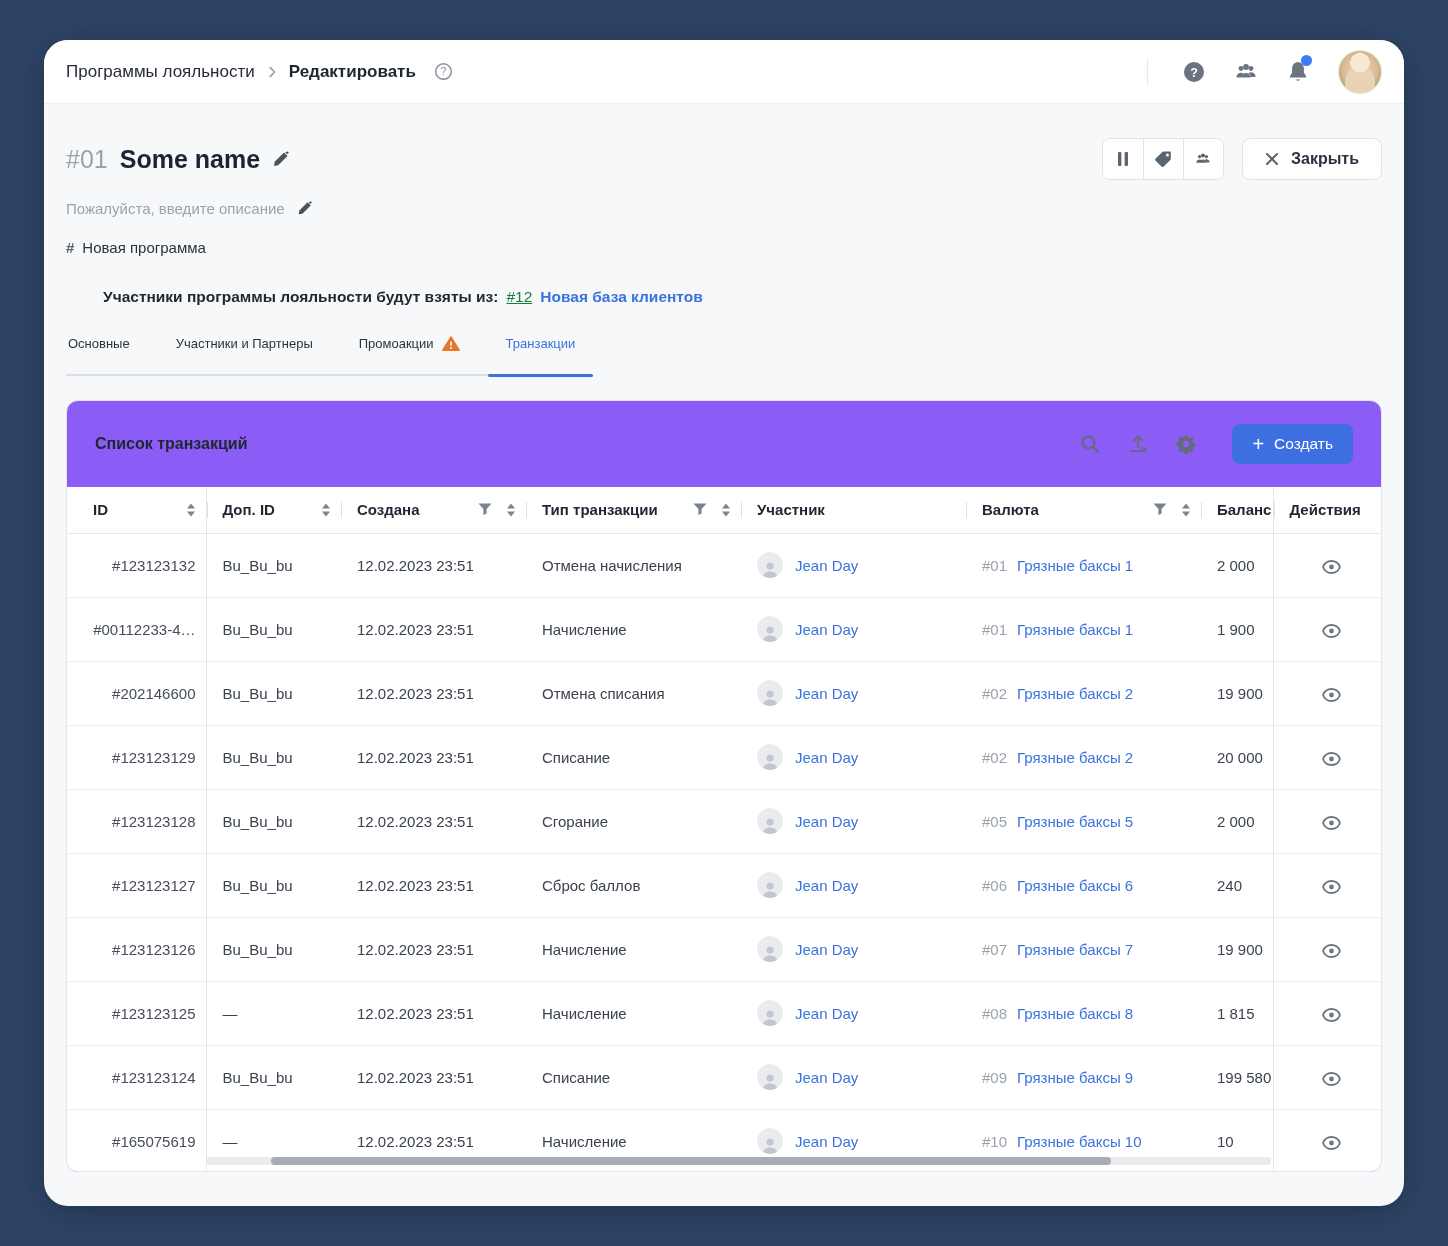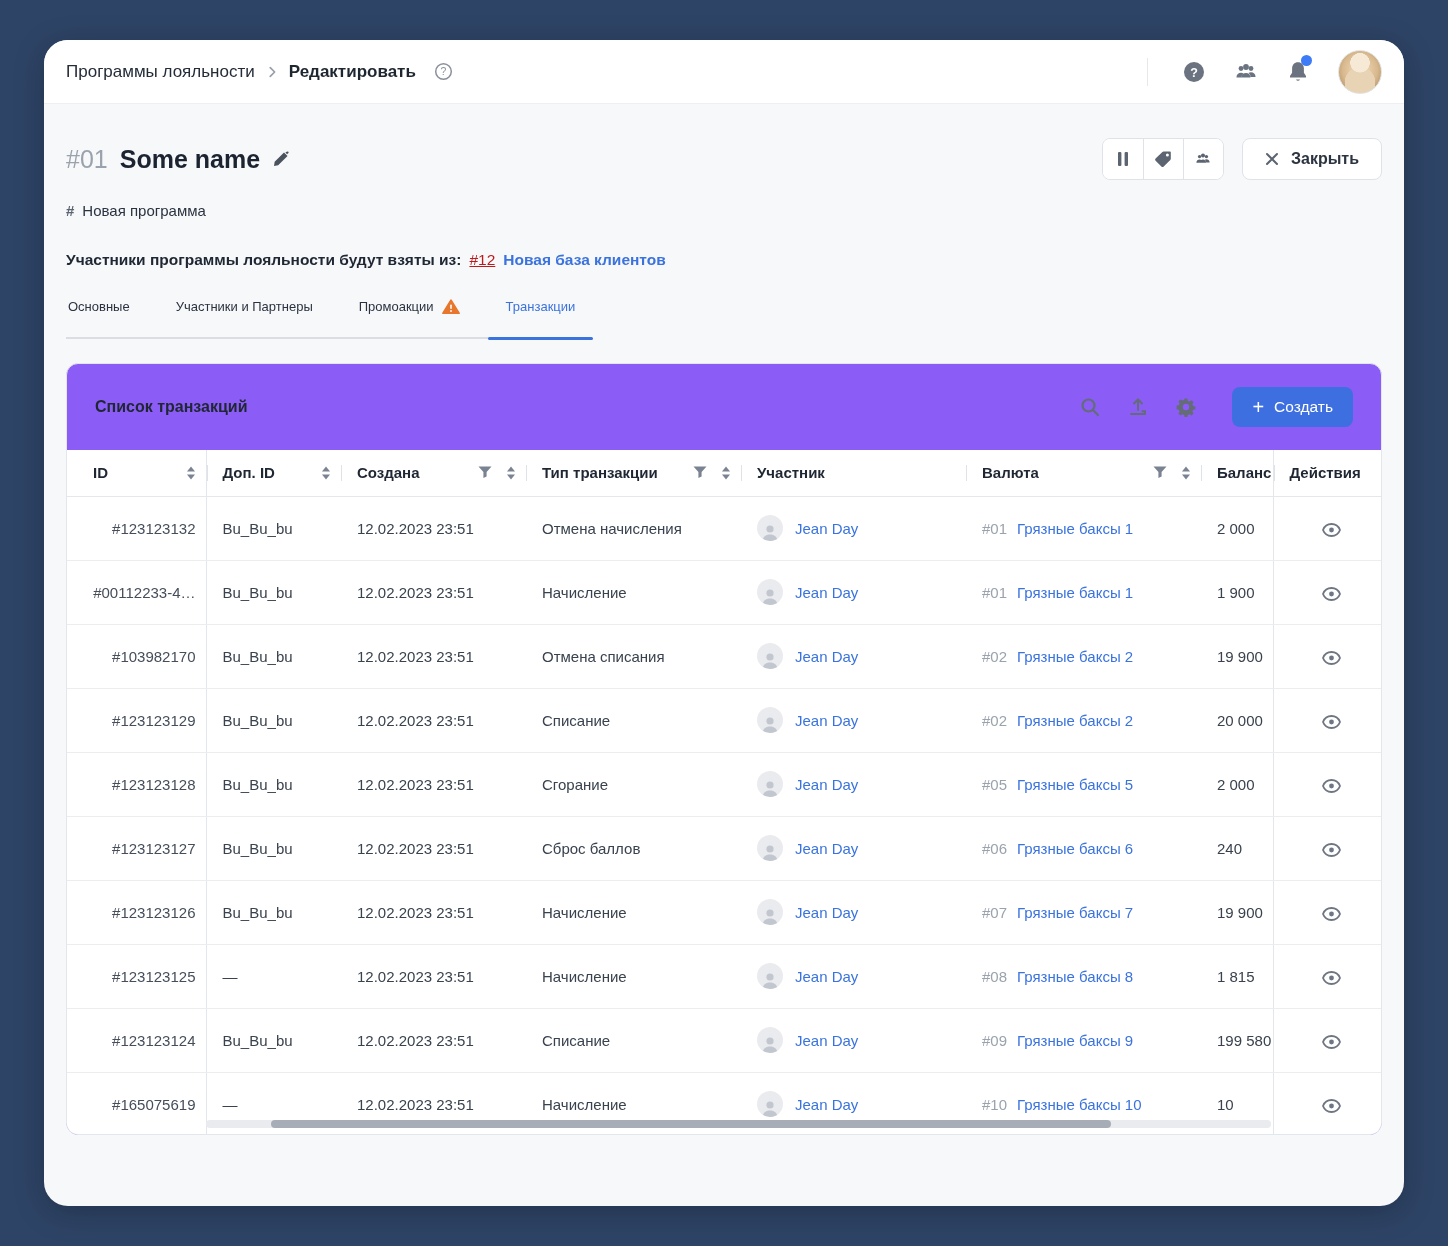--- a/index.html
+++ b/index.html
@@ -57,23 +57,23 @@
     color:#5B6470; cursor:pointer; background:#fff; border:none; }
   .group-btn + .group-btn { border-left:1px solid #DFE2E7; }
   .btn-close { height:42px; padding:0 22px; background:#fff; border:1px solid #DFE2E7; border-radius:8px;
     display:flex; align-items:center; gap:12px; font-size:16px; font-weight:700; color:#2B3440; cursor:pointer; }
   .btn-close .x { color:#5B6470; display:flex; }
   .description-row { margin-top:20px; display:flex; align-items:center; gap:10px;
     font-size:15px; color:#9AA3AD; }
   .description-row .edit-pencil { margin-left:2px; }
   .tag-row { margin-top:22px; display:flex; align-items:center; gap:8px; font-size:15px; color:#2B3340; }
   .hash-icon { color:#5B6470; font-weight:700; font-size:15px; }
-  .note-row { margin-top:32px; font-size:15.5px; display:flex; align-items:center; gap:8px; }
+  .note-row { margin-top:32px; font-size:15.5px; display:flex; align-items:center; gap:8px;margin-left:37px; }
   .note-label { font-weight:700; color:#1F2733; }
-  .note-ref { color:#b91c1c;text-decoration:underline; }
+  .note-ref { color:#15803d;text-decoration:underline; }
   .note-link { color:#3B73DE; font-weight:700; cursor:pointer; }
   
   .tabs { margin-top:30px; display:inline-flex; gap:42px; border-bottom:2px solid #DADDE2; }
   .tab { position:relative; padding:0 2px 22px 2px; font-size:13px; color:#2B3340;
     cursor:pointer; display:flex; align-items:flex-start; gap:8px; white-space:nowrap; }
   .tab.active { color:#3B73DE; font-weight:400; }
   .tab.active::after { content:""; position:absolute; left:-16px; right:-16px; bottom:-2.5px;
     height:3px; background:#3B73DE; border-radius:2px; }
   
   .tx-card { margin-top:24px; background:#8b5cf6; border:1px solid #E3E6EA; border-radius:12px;
@@ -216,20 +216,28 @@
           <span class="x">
             <svg width="14" height="14" viewBox="0 0 14 14">
                 <path d="M2 2l10 10M12 2L2 12" stroke="currentColor" stroke-width="2" stroke-linecap="round"></path>
               </svg>
           </span>
           <span>Закрыть</span>
         </button>
       </div>
     </div>
 
+    <div class="description-row">
+      <span>Пожалуйста, введите описание</span>
+      <span class="edit-pencil">
+        <svg width="15" height="15" viewBox="0 0 16 16" fill="currentColor">
+            <path d="M11.3 1.4l3.3 3.3-8.8 8.8-3.9.6.6-3.9zM13.9 0.8a1.1 1.1 0 0 1 1.6 0l-0.3-0.3a1.1 1.1 0 0 1 0 1.6l-1 1-1.6-1.6z"></path>
+          </svg>
+      </span>
+    </div>
 
     <div class="tag-row">
       <span class="hash-icon">#</span>
       <span>Новая программа</span>
     </div>
 
     <div class="note-row">
       <span class="note-label">Участники программы лояльности будут взяты из:</span>
       <span class="note-ref">#12</span>
       <span class="note-link">Новая база клиентов</span>
@@ -454,21 +462,21 @@
       <span class="eye-btn">
         <svg width="19" height="14" viewBox="0 0 19 14">
                     <path d="M9.5 1C5.5 1 2.3 3.6 1 7c1.3 3.4 4.5 6 8.5 6s7.2-2.6 8.5-6c-1.3-3.4-4.5-6-8.5-6z" fill="none" stroke="currentColor" stroke-width="1.8"></path>
                     <circle cx="9.5" cy="7" r="2.4" fill="currentColor"></circle>
                   </svg>
       </span>
     </td>
   </tr>
 
   <tr>
-    <td>#103982170</td>
+    <td>#202146600</td>
     <td>Bu_Bu_bu</td>
     <td>12.02.2023 23:51</td>
     <td>Отмена списания</td>
     <td>
       <span class="cell-part">
         <span class="p-avatar">
           <svg width="20" height="18" viewBox="0 0 20 18" fill="#C2C7CF">
                       <circle cx="10" cy="6" r="3.6"></circle>
                       <path d="M2.5 18c0-4 3.3-6.6 7.5-6.6s7.5 2.6 7.5 6.6z"></path>
                     </svg>

